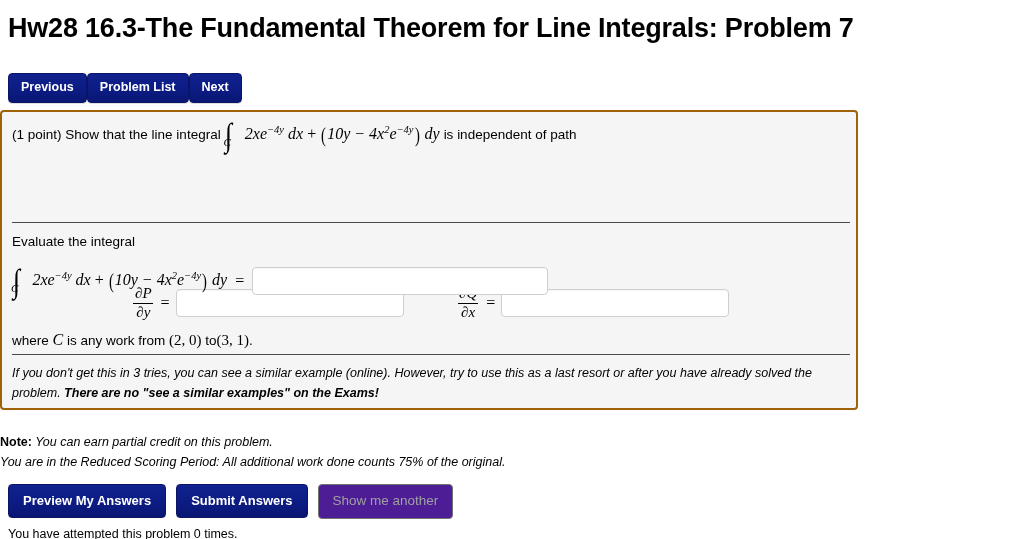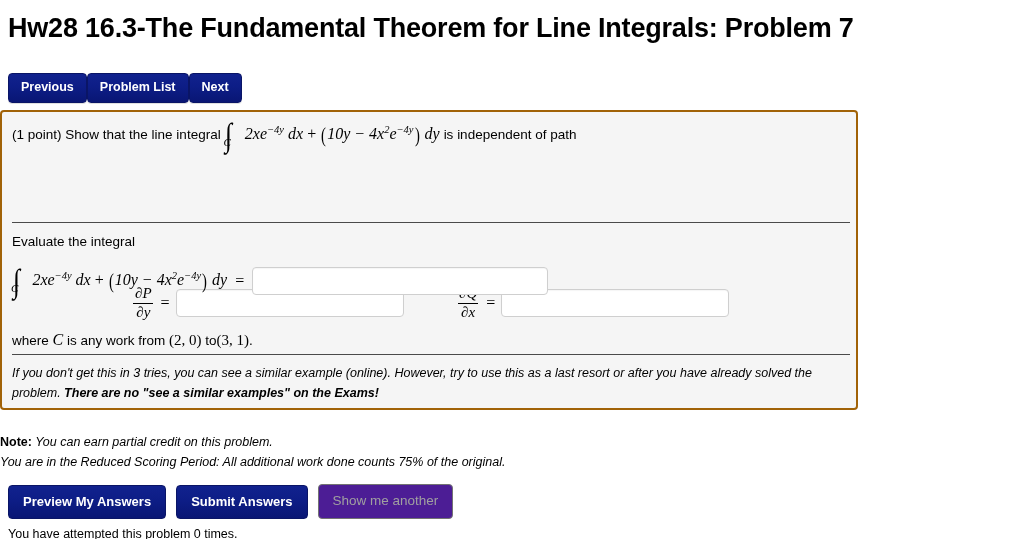--- a/index.html
+++ b/index.html
@@ -228,21 +228,21 @@
   .notes .note-label { font-weight: bold; font-style: normal; }
   .notes .note-italic { font-style: italic; }
 
   
   .actions {
     position: absolute;
     left: 8px;
     top: 484px;
     display: flex;
     gap: 10px;
-    align-items: flex-end;
+    align-items: center;
   }
   .btn-action {
     display: inline-block;
     background: linear-gradient(to bottom, #11228e 0%, #0d1d86 45%, #091674 100%);
     border: 1px solid #0a1566;
     border-radius: 4px;
     color: #ffffff;
     font-size: 13px;
     font-weight: bold;
     line-height: 1;

